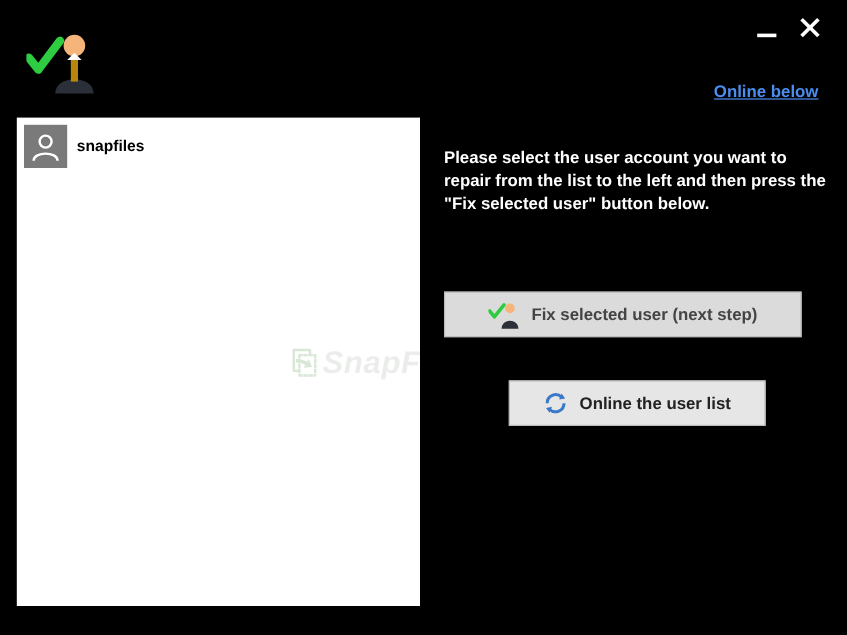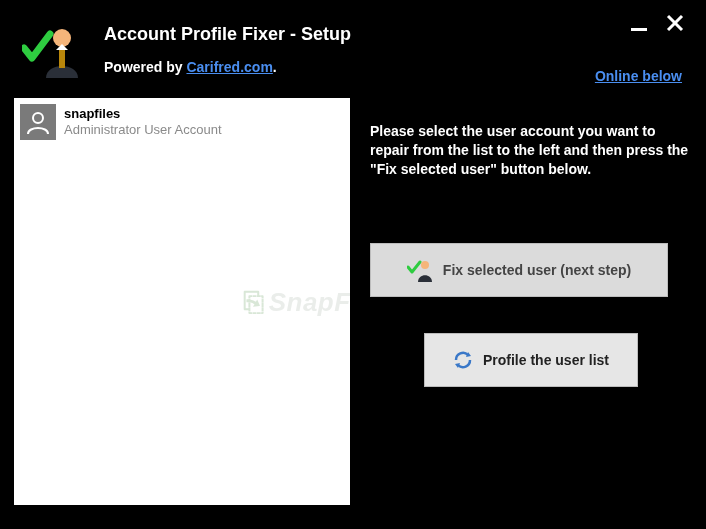--- a/index.html
+++ b/index.html
@@ -136,21 +136,21 @@
     }
     .instructions {
       font-size: 14px;
       font-weight: bold;
       line-height: 1.35;
       margin-bottom: 64px;
     }
     .action-btn {
       background: #dbdbdb;
       border: 1px solid #bcbcbc;
-      height: 54px;
+      height: 38px;
       width: 298px;
       display: flex;
       align-items: center;
       justify-content: center;
       gap: 10px;
       cursor: pointer;
       color: #444;
       font-size: 14px;
       font-weight: bold;
       margin-bottom: 36px;
@@ -176,26 +176,20 @@
 <div class="header">
   <div class="app-icon">
     <svg viewBox="0 0 60 60" width="60" height="60">
       <path d="M2 28 L10 38 L28 14" stroke="#2ecc40" stroke-width="7" fill="none" stroke-linecap="round" stroke-linejoin="round"></path>
       <circle cx="40" cy="18" r="9" fill="#f5b57a"></circle>
       <path d="M24 58 C24 42 56 42 56 58 Z" fill="#2a2f38"></path>
       <rect x="37" y="30" width="6" height="18" fill="#b8860b"></rect>
       <path d="M34 30 L40 24 L46 30 Z" fill="#ffffff"></path>
     </svg>
   </div>
-  <div class="title-block">
-    <div class="app-title">Account Profile Fixer - Setup</div>
-    <div class="powered-row">
-      <span>Powered by </span><a class="powered-link">Carifred.com</a><span>.</span>
-    </div>
-  </div>
   <a class="online-help">Online below</a>
   <div class="window-controls">
     <span class="min-btn">
       <svg width="18" height="18" viewBox="0 0 18 18">
           <rect x="1" y="14" width="16" height="3" fill="#ffffff"></rect>
         </svg>
     </span>
     <span class="close-btn">
       <svg width="18" height="18" viewBox="0 0 18 18">
           <line x1="2" y1="2" x2="16" y2="16" stroke="#ffffff" stroke-width="3"></line>
@@ -209,21 +203,20 @@
   <div class="user-list">
     <div class="user-item">
       <div class="user-avatar">
         <svg width="26" height="26" viewBox="0 0 26 26">
           <circle cx="13" cy="9" r="5" fill="none" stroke="#ffffff" stroke-width="2"></circle>
           <path d="M3 25 C3 17 23 17 23 25" fill="none" stroke="#ffffff" stroke-width="2"></path>
         </svg>
       </div>
       <div class="user-text">
         <div class="user-name">snapfiles</div>
-        <div class="user-role">Administrator User Account</div>
       </div>
     </div>
     <div class="watermark"><span class="sf-icon">⎘</span><span>SnapFiles</span></div>
   </div>
 
   <div class="right-panel">
     <div class="instructions">Please select the user account you want to repair from the list to the left and then press the "Fix selected user" button below.</div>
 
     <button class="action-btn">
       <span class="btn-icon">
@@ -238,16 +231,16 @@
 
     <button class="action-btn secondary">
       <span class="btn-icon">
         <svg width="20" height="20" viewBox="0 0 20 20">
           <path d="M3 10 A7 7 0 0 1 15 5" stroke="#3a78c8" stroke-width="2.5" fill="none"></path>
           <polygon points="15,2 18,6 13,7" fill="#3a78c8"></polygon>
           <path d="M17 10 A7 7 0 0 1 5 15" stroke="#3a78c8" stroke-width="2.5" fill="none"></path>
           <polygon points="5,18 2,14 7,13" fill="#3a78c8"></polygon>
         </svg>
       </span>
-      <span>Profile the user list</span>
+      <span>Online the user list</span>
     </button>
   </div>
 </div>
 
 </body></html>

